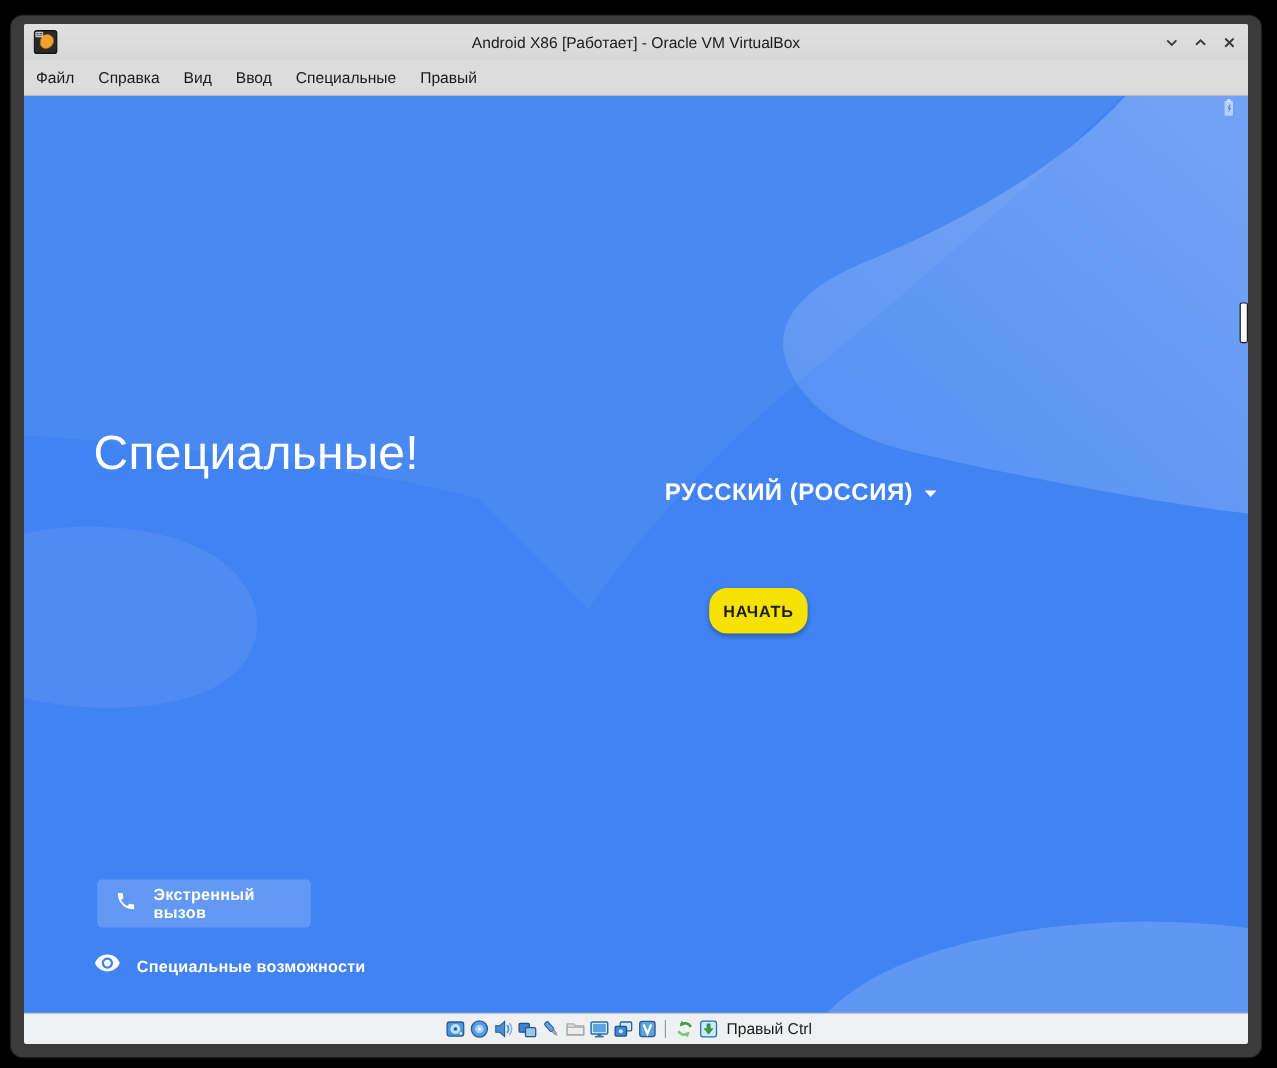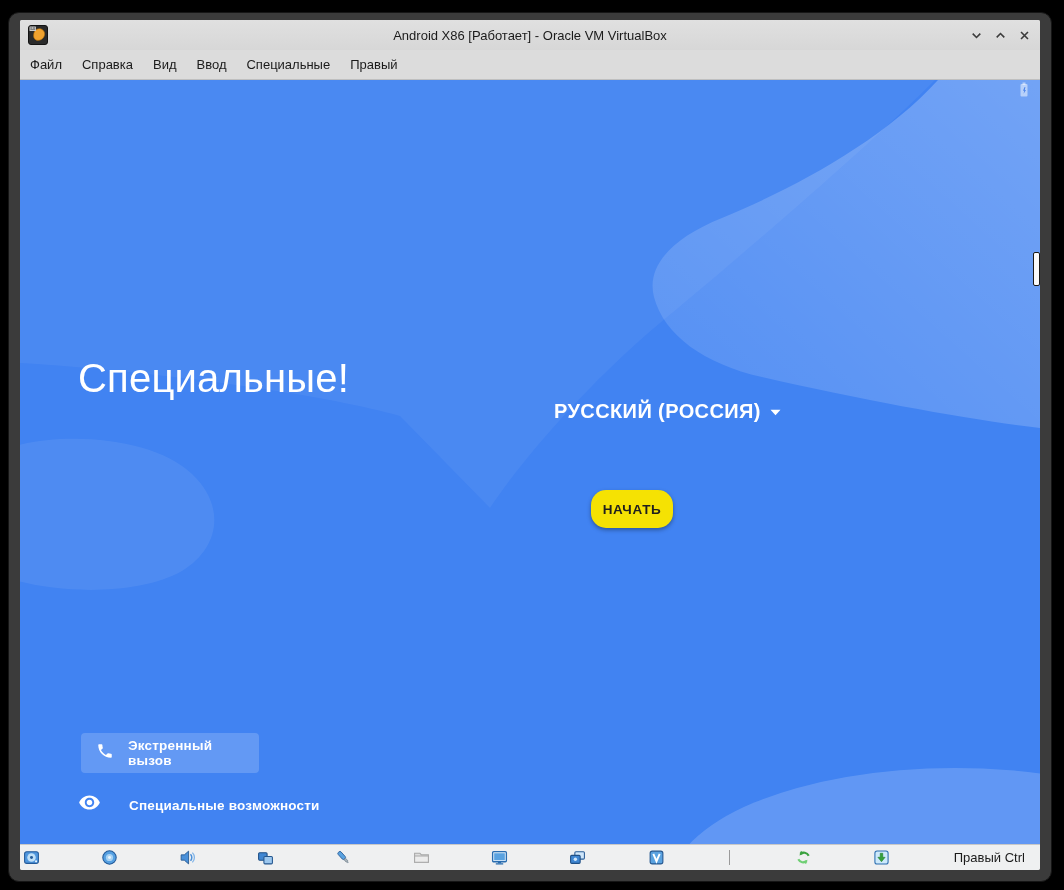--- a/index.html
+++ b/index.html
@@ -68,27 +68,27 @@
   .emergency-chip {
     position:absolute; left:50px; top:653px; width:178px; height:40px;
     background:rgba(255,255,255,0.18); border-radius:4px;
     display:flex; align-items:center; padding-left:15px; gap:14px; cursor:pointer;margin-left:11px;
   }
   .chip-label, .access-label {
     font-size:13.5px; font-weight:bold; color:#fff; letter-spacing:0.2px;
   }
   .accessibility-row {
     position:absolute; left:58px; top:714px; height:22px;
-    display:flex; align-items:center; gap:28px; cursor:pointer;
+    display:flex; align-items:center; gap:13px; cursor:pointer;
   }
 
   
   .statusbar {
     height:26px; flex:0 0 26px; background:#eff0f1; border-top:1px solid #c8c8c8;
-    display:flex; align-items:center; justify-content:space-between;
+    display:flex; align-items:center; justify-content:center;
     padding-right:15px;
   }
   .status-icon { width:17px; height:17px; margin-left:3px; flex:0 0 17px; }
   .status-sep { width:1px; height:15px; background:#9a9a9a; margin:0 4px 0 6px; }
   .host-key { font-size:13px; color:#1b1b1b; margin-left:6px; }
 
   
   .pointer-ibeam {
     position:absolute; left:1033px; top:252px; width:7px; height:34px;
     background:#fafafa; border:1px solid #1a1a1a; border-radius:2px;

